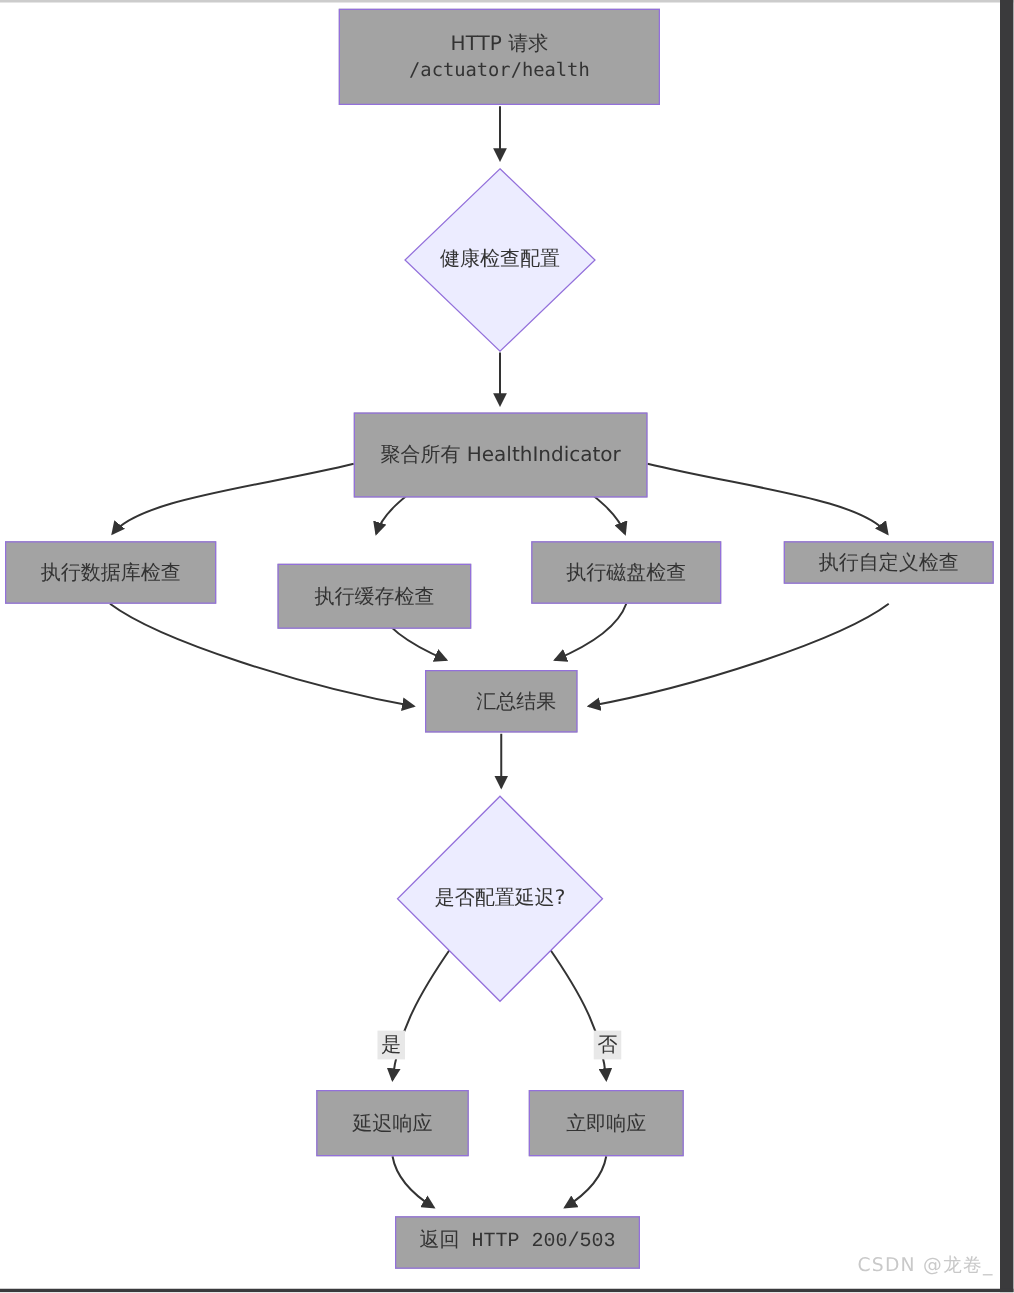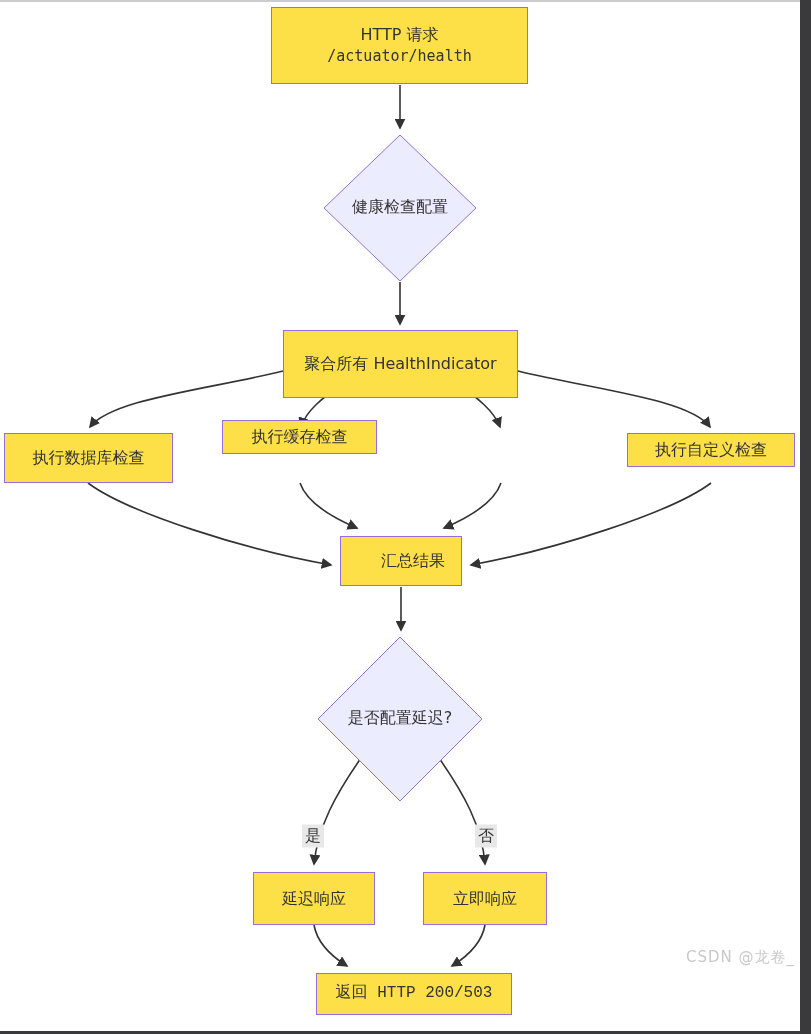--- a/index.html
+++ b/index.html
@@ -5,36 +5,36 @@
   html,body { margin:0; padding:0; background:#ffffff; }
   .canvas {
     position:relative; width:811px; height:1034px; background:#ffffff;
     overflow:hidden;
     font-family:"DejaVu Sans","Liberation Sans",sans-serif;
     color:#333333;
   }
   svg.edges { position:absolute; left:0; top:0; z-index:1; }
   .node {
     position:absolute; z-index:2; box-sizing:border-box;
-    background:#fde047; border:1px solid #9370DB; color:#333333;
+    background:#a3a3a3; border:1px solid #9370DB; color:#333333;
     display:flex; flex-direction:column; align-items:center; justify-content:center;
     text-align:center; font-size:16px; line-height:1.45;
   }
   .diamond-label {
     position:absolute; z-index:2; color:#333333; font-size:16px;
     text-align:center; pointer-events:none;
   }
   .mono { font-family:"DejaVu Sans Mono","Liberation Mono",monospace; font-size:15px; }
   .edge-label {
     position:absolute; z-index:3; background:#e8e8e8; color:#333333;
     font-size:16px; padding:1px 3px; transform:translate(-50%,-50%);
   }
   .watermark {
     position:absolute; z-index:4; color:#c9c9c9; font-size:15px;
-    right:16px; top:948px; letter-spacing:1px;margin-left:34px;
+    right:16px; top:1003px; letter-spacing:1px;margin-left:34px;
   }
   .chrome-top    { position:absolute; z-index:5; top:0; left:0; width:100%; height:2px; background:#cccccc; }
   .chrome-right  { position:absolute; z-index:5; top:0; right:0; width:11px; height:100%; background:#3a3a3c; }
   .chrome-bottom { position:absolute; z-index:5; bottom:0; left:0; width:100%; height:3px; background:#3a3a3c; }
 </style>
 </head>
 <body>
 
 <div class="canvas">
 
@@ -80,24 +80,27 @@
   </div>
 
   <div class="node" style="left:283px; top:330px; width:235px; height:68px;">
     <div>聚合所有 HealthIndicator</div>
   </div>
 
   <div class="node" style="left:4px; top:433px; width:169px; height:50px;">
     <div>执行数据库检查</div>
   </div>
 
-  <div class="node" style="left:222px; top:420px; width:155px; height:34px;">
+  <div class="node" style="left:222px; top:451px; width:155px; height:52px;">
     <div>执行缓存检查</div>
   </div>
 
+  <div class="node" style="left:425px; top:433px; width:152px; height:50px;">
+    <div>执行磁盘检查</div>
+  </div>
 
   <div class="node" style="left:627px; top:433px; width:168px; height:34px;">
     <div>执行自定义检查</div>
   </div>
 
   <div class="node" style="left:340px; top:536px; width:122px; height:50px;padding-left:24px;">
     <div>汇总结果</div>
   </div>
 
   <div class="node" style="left:253px; top:872px; width:122px; height:53px;">

